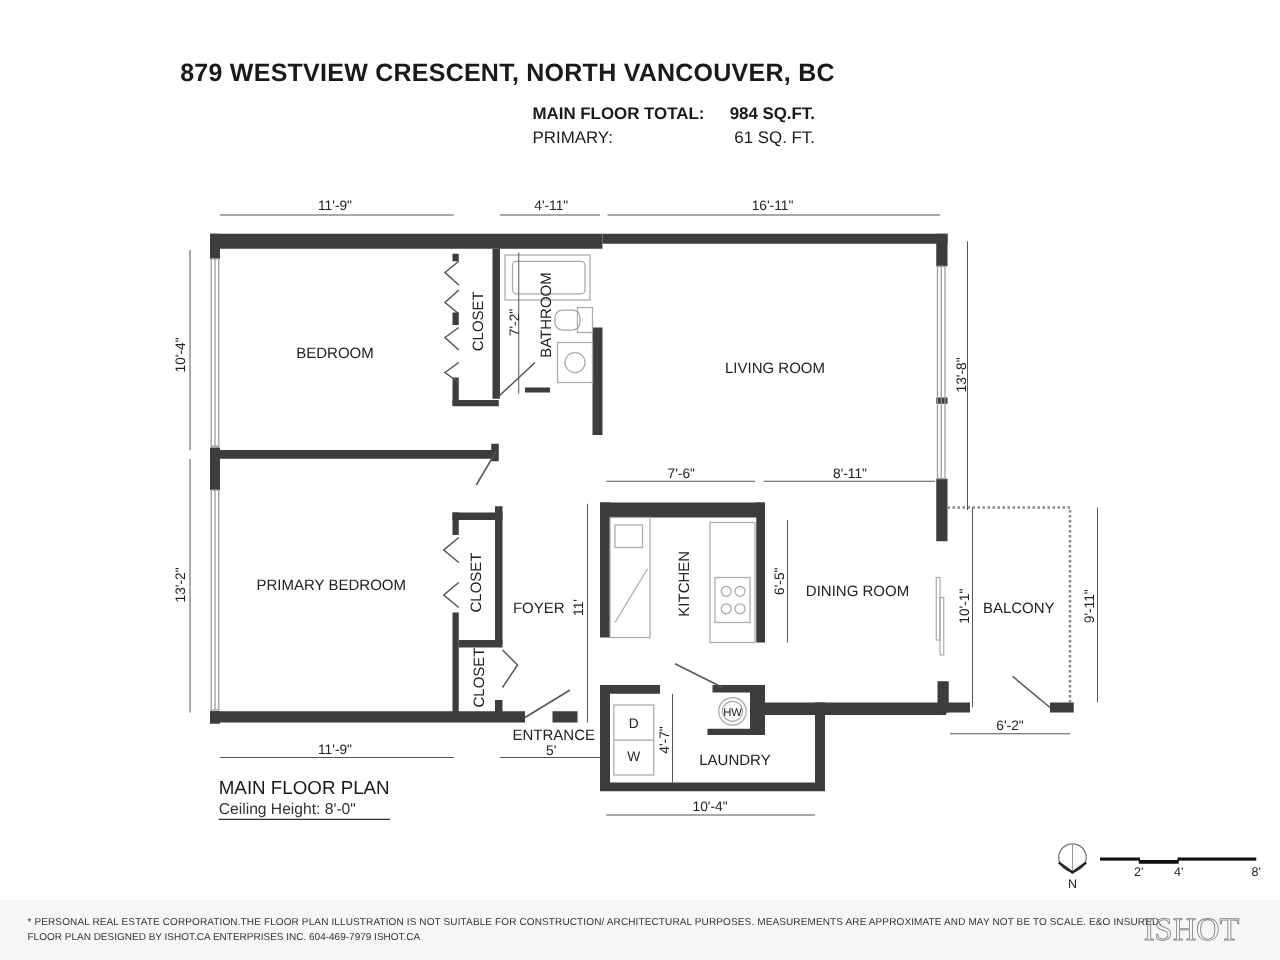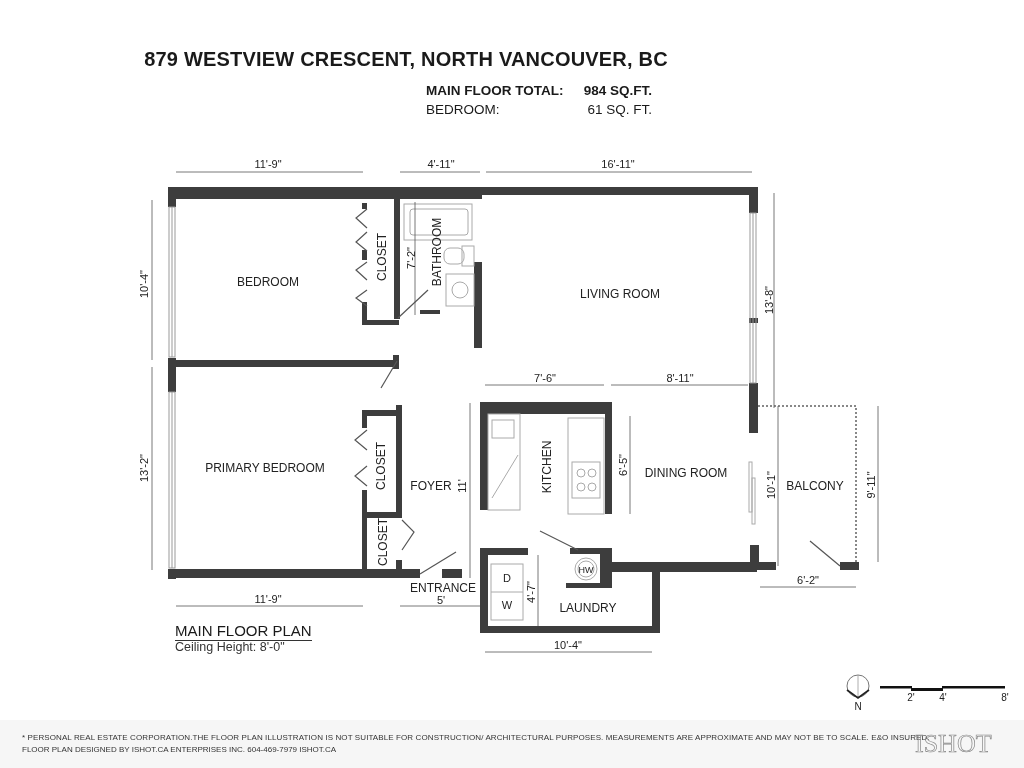--- a/index.html
+++ b/index.html
@@ -9,38 +9,38 @@
            font-size:20px; font-weight:bold; letter-spacing:0.2px; color:#1a1a1a; }
   .area { position:absolute; left:398px; font-size:13.5px; color:#1a1a1a;margin-left:28px; }
   .area .lbl { display:inline-block; width:150px; }
   .area.r1 { top:83px; font-weight:bold; }
   .area.r2 { top:102px; }
   .area .val { display:inline-block; width:76px; text-align:right; }
   svg.plan { position:absolute; left:0; top:0; }
   .room { font-family:"Liberation Sans", sans-serif; font-size:12px; fill:#222; }
   .dim { font-family:"Liberation Sans", sans-serif; font-size:11px; fill:#222; }
   .plan-title { position:absolute; left:175px; top:622px; font-size:15px; color:#1a1a1a;
-                border-bottom:1px solid #333; padding-bottom:1px; }
+                border-bottom:1px solid #333; padding-bottom:16px; }
   .ceiling { position:absolute; left:175px; top:640px; font-size:12.5px; color:#333; }
   .footer { position:absolute; left:0; top:720px; width:1024px; height:48px; background:#f6f6f6; }
   .disc { position:absolute; left:22px; top:733px; font-size:8px; color:#333; letter-spacing:0.1px; }
   .disc2 { position:absolute; left:22px; top:745px; font-size:8px; color:#333; }
   .logo { position:absolute; left:915px; top:729px; font-family:"Liberation Serif", serif;
           font-size:26px; color:transparent; -webkit-text-stroke:0.7px #888; letter-spacing:0px; }
   .scale-lbl { font-family:"Liberation Sans", sans-serif; font-size:10px; fill:#222; }
 </style>
 </head>
 <body>
 
 <div class="title">879 WESTVIEW CRESCENT, NORTH VANCOUVER, BC</div>
 <div class="area r1">
   <span class="lbl">MAIN FLOOR TOTAL:</span><span class="val">984 SQ.FT.</span>
 </div>
 <div class="area r2">
-  <span class="lbl">BEDROOM:</span><span class="val">61 SQ. FT.</span>
+  <span class="lbl">PRIMARY:</span><span class="val">61 SQ. FT.</span>
 </div>
 
 <svg class="plan" width="1024" height="720" viewBox="0 0 1024 720">
   <g fill="#3d3d3d">
 
     <rect x="168" y="187" width="314" height="12"></rect>
     <rect x="482" y="187" width="276" height="8"></rect>
 
     <rect x="749" y="187" width="9" height="26"></rect>
     <rect x="749" y="318" width="9" height="5"></rect>

